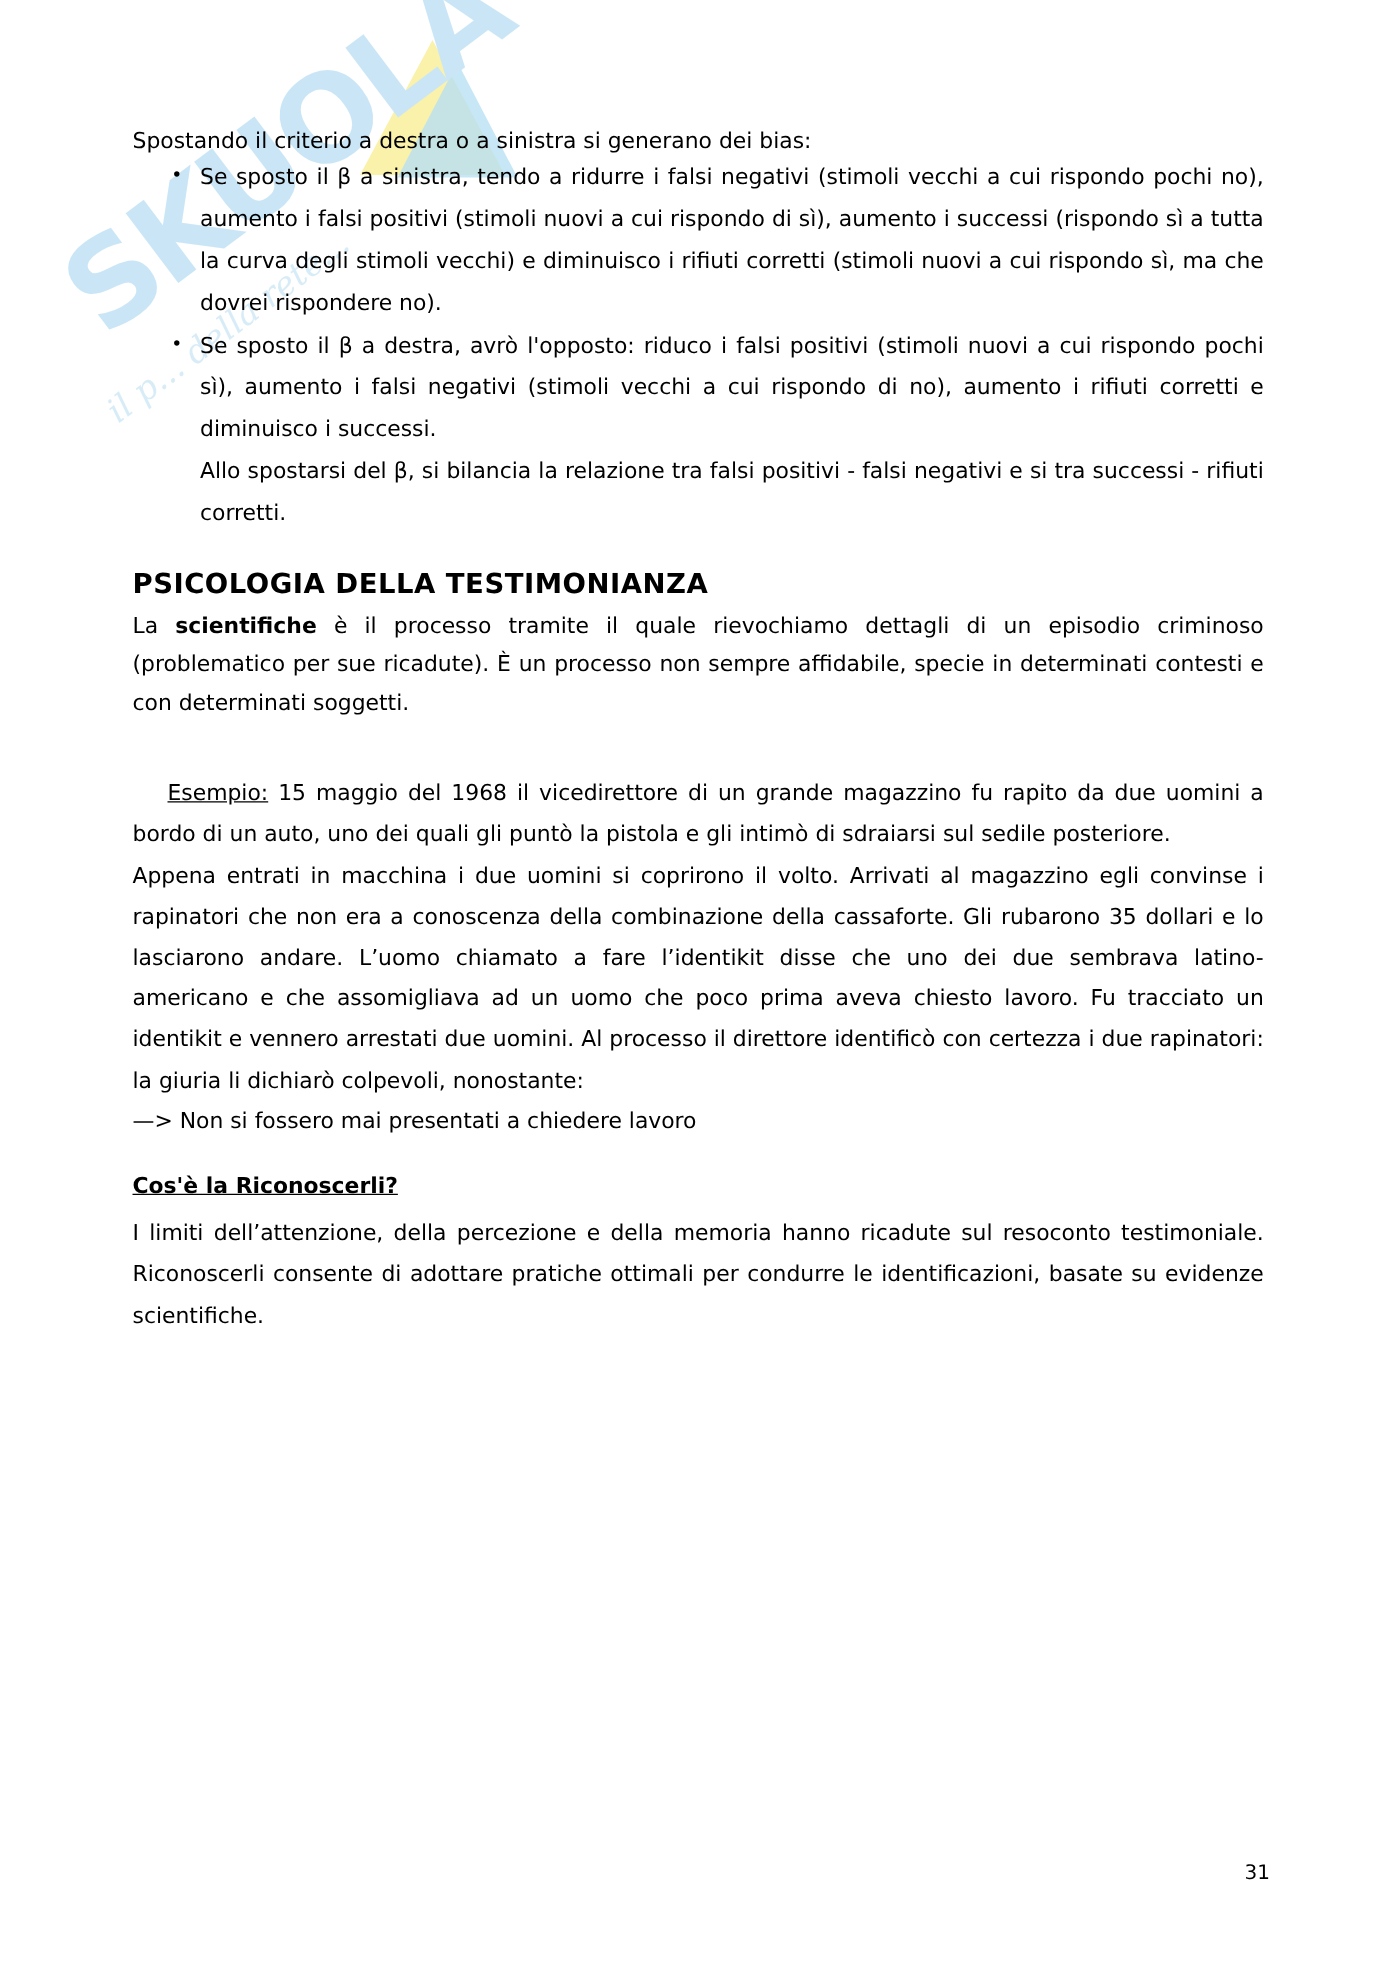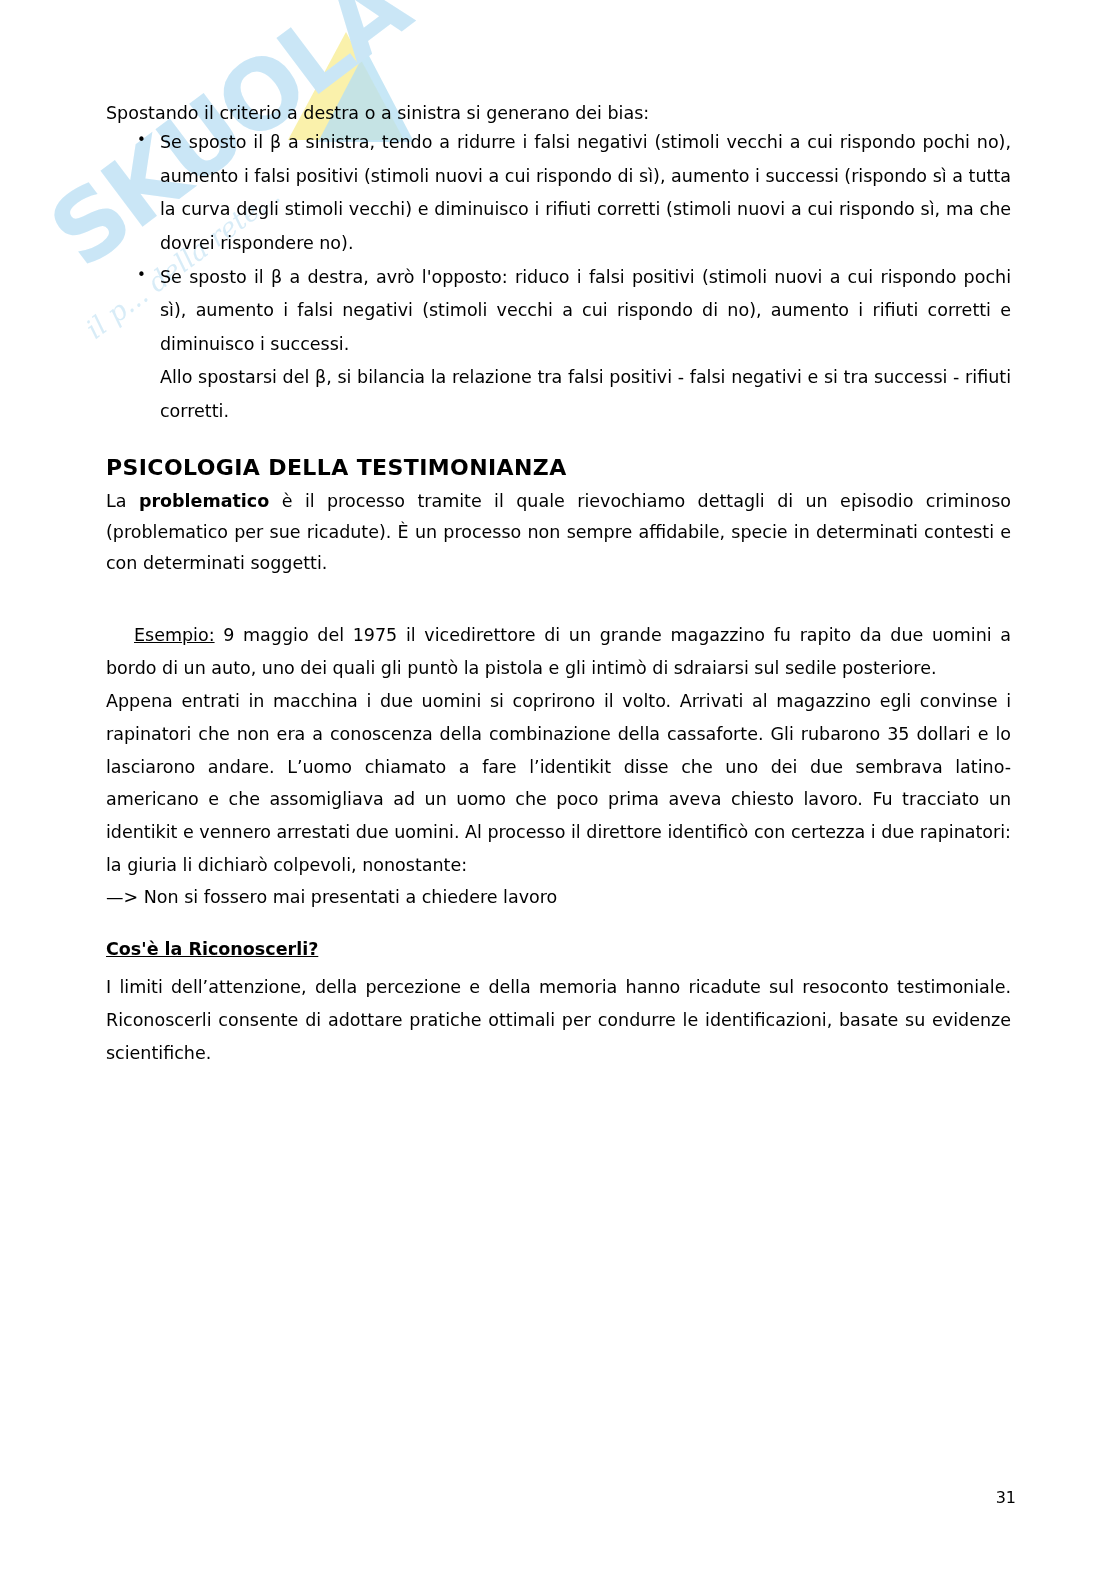--- a/index.html
+++ b/index.html
@@ -179,25 +179,25 @@
 
     <ul class="bullets">
       <li>Se sposto il β a sinistra, tendo a ridurre i falsi negativi (stimoli vecchi a cui rispondo pochi no), aumento i falsi positivi (stimoli nuovi a cui rispondo di sì), aumento i successi (rispondo sì a tutta la curva degli stimoli vecchi) e diminuisco i rifiuti corretti (stimoli nuovi a cui rispondo sì, ma che dovrei rispondere no).</li>
       <li>Se sposto il β a destra, avrò l'opposto: riduco i falsi positivi (stimoli nuovi a cui rispondo pochi sì), aumento i falsi negativi (stimoli vecchi a cui rispondo di no), aumento i rifiuti corretti e diminuisco i successi.</li>
     </ul>
 
     <div class="sub-note">Allo spostarsi del β, si bilancia la relazione tra falsi positivi - falsi negativi e si tra successi - rifiuti corretti.</div>
 
     <div class="section-title">PSICOLOGIA DELLA TESTIMONIANZA</div>
 
-    <div class="body-block"><span>La </span><span class="bold">problematico</span><span> è il processo tramite il quale rievochiamo dettagli di un episodio criminoso (problematico per sue ricadute). È un processo non sempre affidabile, specie in determinati contesti e con determinati soggetti.</span></div>
+    <div class="body-block"><span>La </span><span class="bold">scientifiche</span><span> è il processo tramite il quale rievochiamo dettagli di un episodio criminoso (problematico per sue ricadute). È un processo non sempre affidabile, specie in determinati contesti e con determinati soggetti.</span></div>
 
     <div class="spacer-lg"></div>
 
-    <div class="body-block loose"><span class="underline">Esempio:</span><span> 9 maggio del 1975 il vicedirettore di un grande magazzino fu rapito da due uomini a bordo di un auto, uno dei quali gli puntò la pistola e gli intimò di sdraiarsi sul sedile posteriore.</span></div>
+    <div class="body-block loose"><span class="underline">Esempio:</span><span> 15 maggio del 1968 il vicedirettore di un grande magazzino fu rapito da due uomini a bordo di un auto, uno dei quali gli puntò la pistola e gli intimò di sdraiarsi sul sedile posteriore.</span></div>
 
     <div class="body-block loose">Appena entrati in macchina i due uomini si coprirono il volto. Arrivati al magazzino egli convinse i rapinatori che non era a conoscenza della combinazione della cassaforte. Gli rubarono 35 dollari e lo lasciarono andare. L’uomo chiamato a fare l’identikit disse che uno dei due sembrava latino-americano e che assomigliava ad un uomo che poco prima aveva chiesto lavoro. Fu tracciato un identikit e vennero arrestati due uomini. Al processo il direttore identificò con certezza i due rapinatori: la giuria li dichiarò colpevoli, nonostante:</div>
 
     <div class="arrow-line">—&gt; Non si fossero mai presentati a chiedere lavoro</div>
 
     <div class="spacer-md"></div>
 
     <div class="heading-underline">Cos'è la Riconoscerli?</div>
 
     <div class="spacer-sm"></div>

